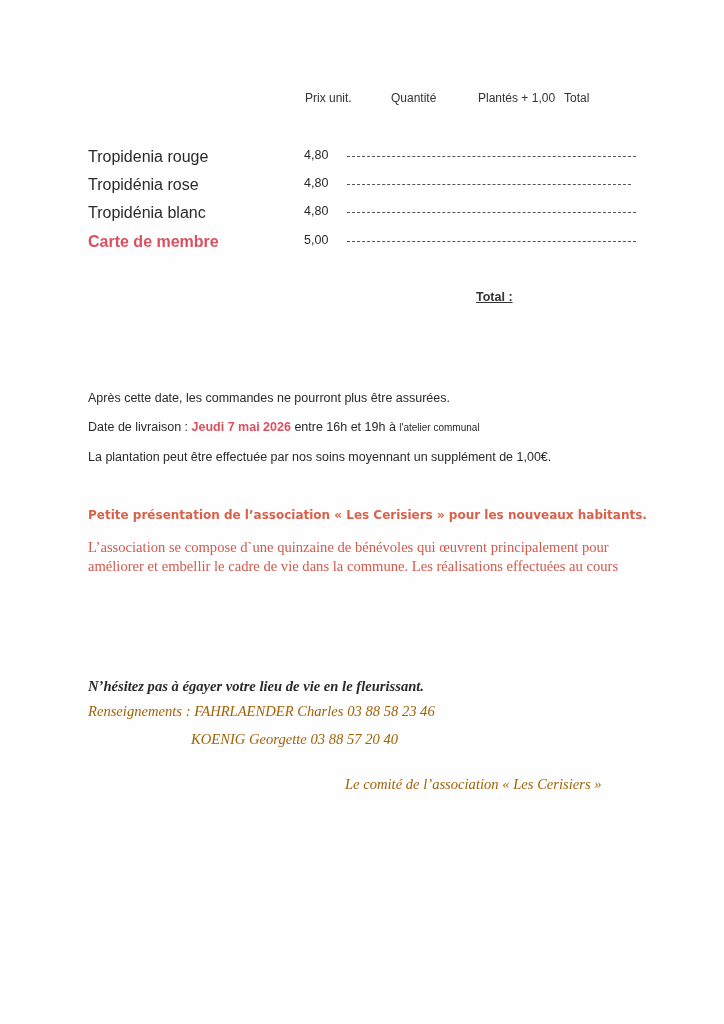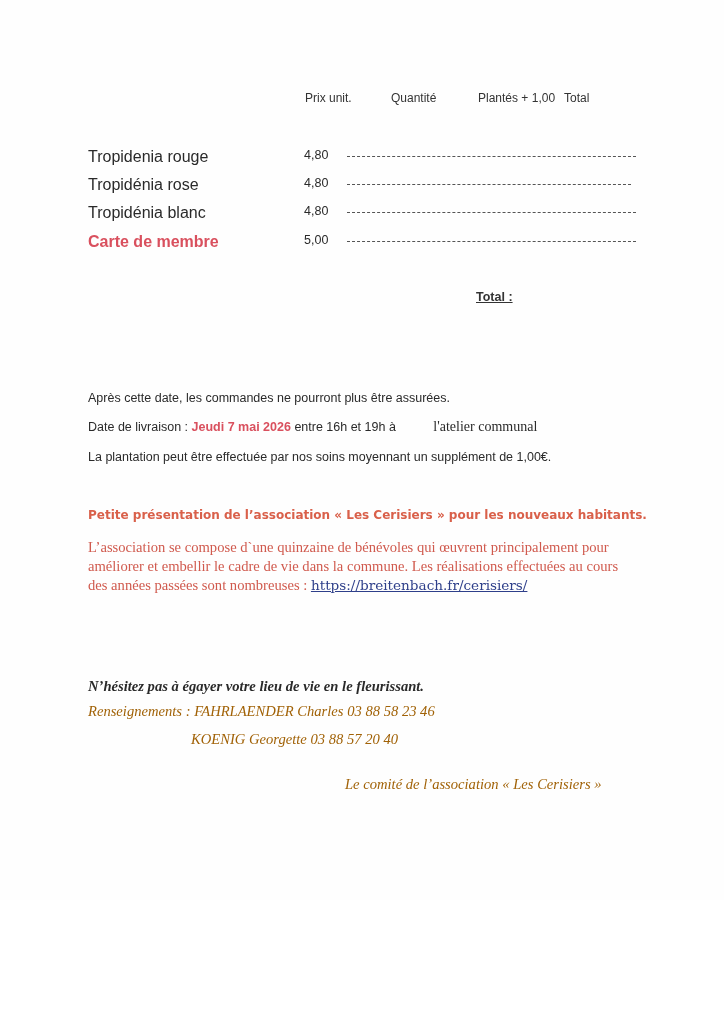--- a/index.html
+++ b/index.html
@@ -40,21 +40,21 @@
     .total-label {
       font-size: 12.5px;
       font-weight: bold;
       color: #333;
       text-decoration: underline;
       left: 476px;
       top: 290px;
     }
 
     .para { font-size: 12.5px; color: #2a2a2a; left: 88px; line-height: 18px; }
-    .serif-inline { font-family: Liberation Serif, serif; font-size: 14px; margin-left: 34px; }
+    .serif-inline { font-family: Liberation Sans, sans-serif; font-size: 10px; }
 
     .section-title {
       font-family: "DejaVu Sans", sans-serif;
       font-size: 12px;
       font-weight: bold;
       color: #d9604a;
       left: 88px;
       top: 508px;
     }
     .assoc-para {
@@ -127,21 +127,20 @@
 
   <div class="abs sans para" style="top:418px;"><span>Date de livraison : </span><span class="red bold">Jeudi 7 mai 2026</span><span> entre 16h et 19h à </span><span class="serif-inline">l'atelier communal</span></div>
 
   <div class="abs sans para" style="top:448px;">La plantation peut être effectuée par nos soins moyennant un supplément de 1,00€.</div>
 
   <div class="abs section-title">Petite présentation de l’association « Les Cerisiers » pour les nouveaux habitants.</div>
 
   <div class="abs assoc-para">
     <div>L’association se compose d`une quinzaine de bénévoles qui œuvrent principalement pour</div>
     <div>améliorer et embellir le cadre de vie dans la commune. Les réalisations effectuées au cours</div>
-    <div><span>des années passées sont nombreuses : </span><a class="link">https://breitenbach.fr/cerisiers/</a></div>
   </div>
 
 
   <div class="abs italic-bold" style="top:677px;">N’hésitez pas à égayer votre lieu de vie en le fleurissant.</div>
 
   <div class="abs italic" style="left:88px; top:703px;"><span>Renseignements : </span><span>FAHRLAENDER Charles 03 88 58 23 46</span></div>
   <div class="abs italic" style="left:191px; top:731px;text-align:center;">KOENIG Georgette 03 88 57 20 40</div>
 
   <div class="abs italic" style="left:345px; top:776px;">Le comité de l’association « Les Cerisiers »</div>
 

